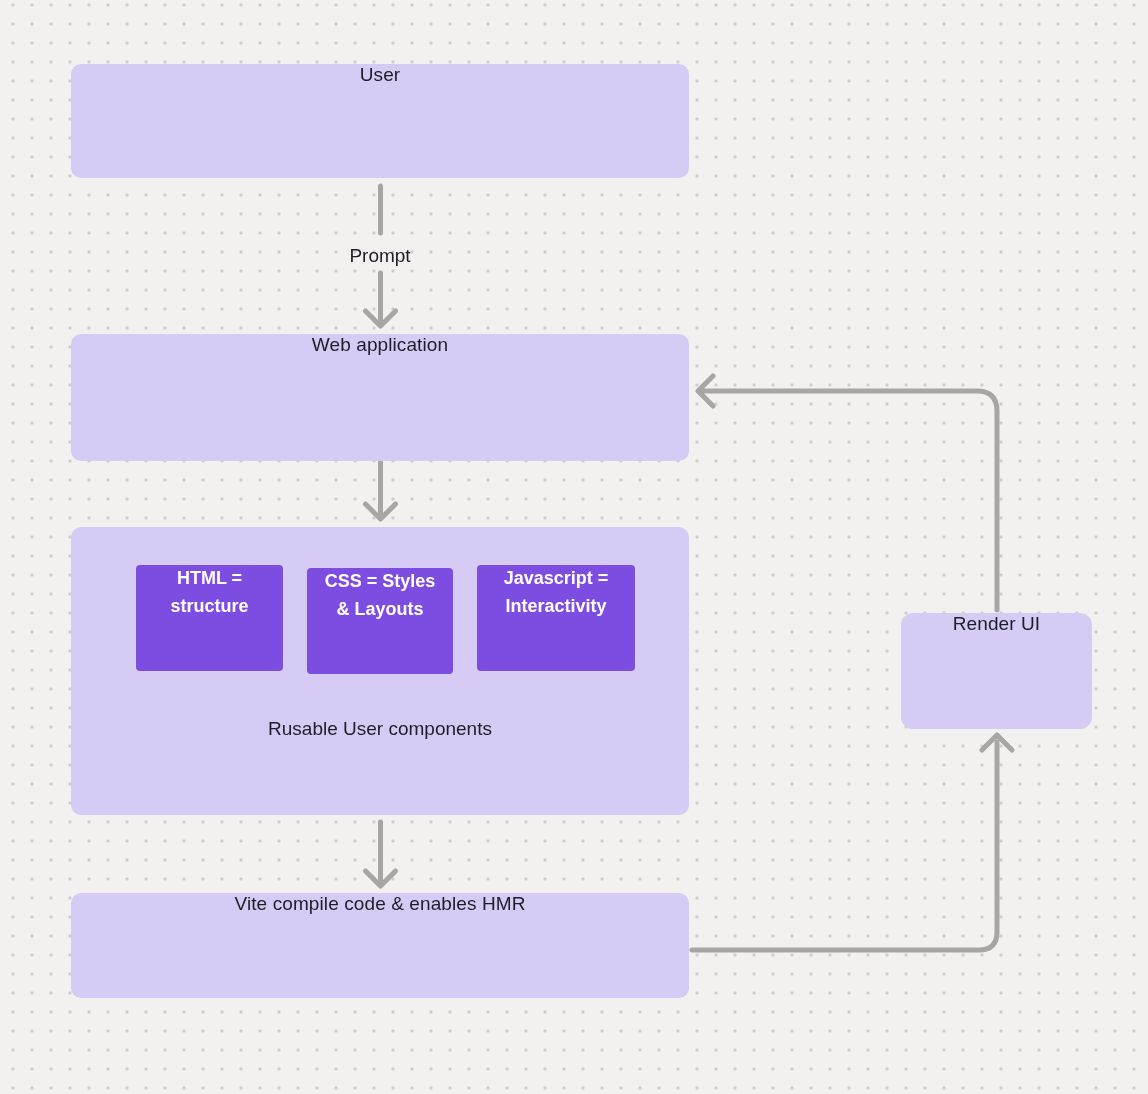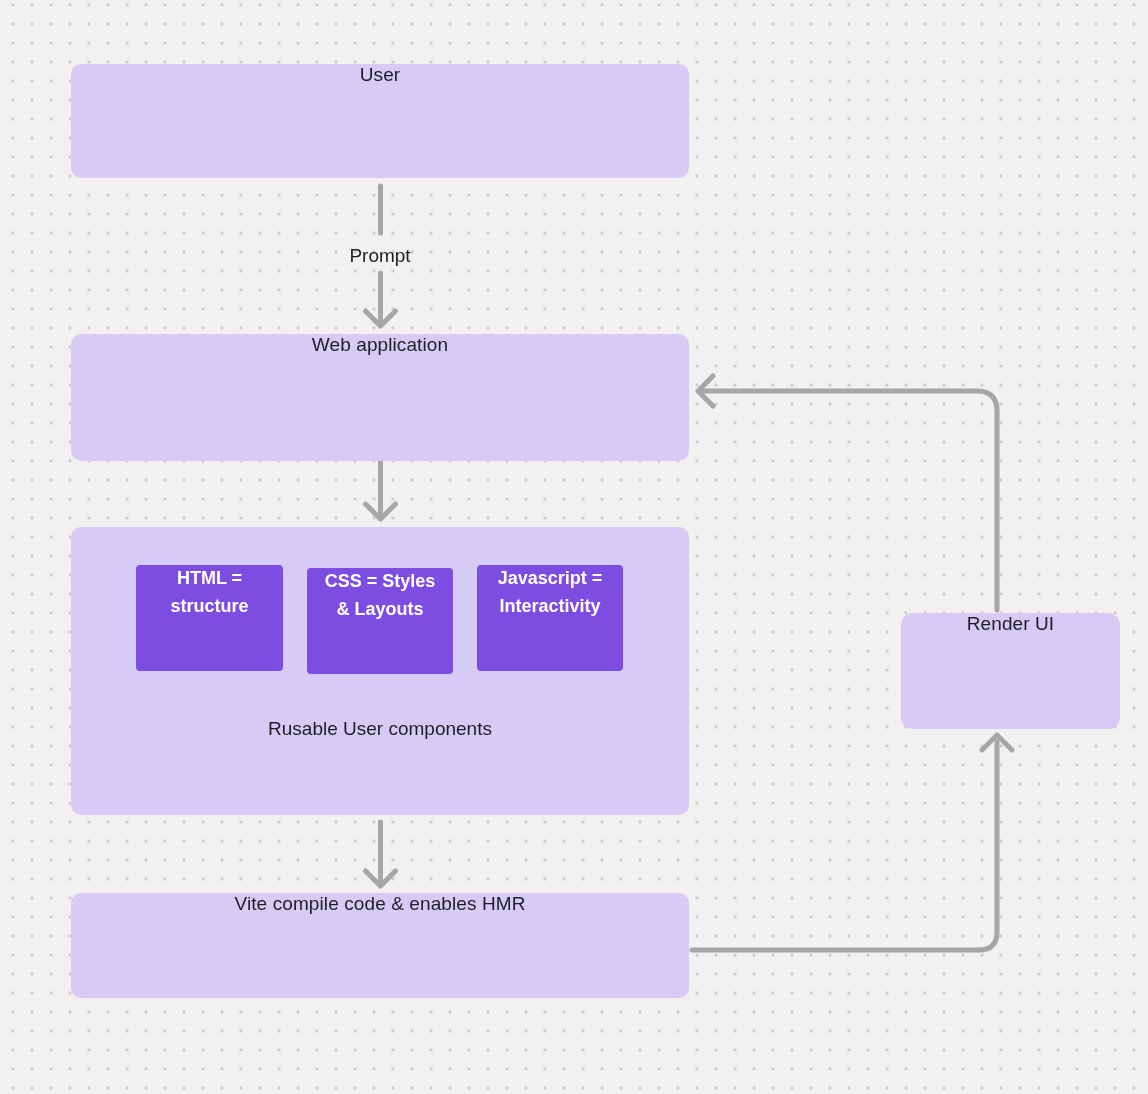--- a/index.html
+++ b/index.html
@@ -110,27 +110,27 @@
   <div class="node" style="left:71px; top:527px; width:618px; height:288px;"></div>
 
   <div class="chip" style="left:136px; top:565px; width:147px; height:106px;">
     <span class="chip-label">HTML = structure</span>
   </div>
 
   <div class="chip" style="left:307px; top:568px; width:146px; height:106px;">
     <span class="chip-label">CSS = Styles &amp; Layouts</span>
   </div>
 
-  <div class="chip" style="left:477px; top:565px; width:146px; height:106px;">
+  <div class="chip" style="left:477px; top:565px; width:158px; height:106px;">
     <span class="chip-label">Javascript = Interactivity</span>
   </div>
 
   <div class="group-caption">Rusable User components</div>
 
   <div class="node" style="left:71px; top:893px; width:618px; height:105px;">
     <span class="node-label">Vite compile code &amp; enables HMR</span>
   </div>
 
-  <div class="node" style="left:901px; top:613px; width:219px; height:116px; border-radius:12px;">
+  <div class="node" style="left:901px; top:613px; width:191px; height:116px; border-radius:12px;">
     <span class="node-label">Render UI</span>
   </div>
 
 </div>
 
 </body></html>

